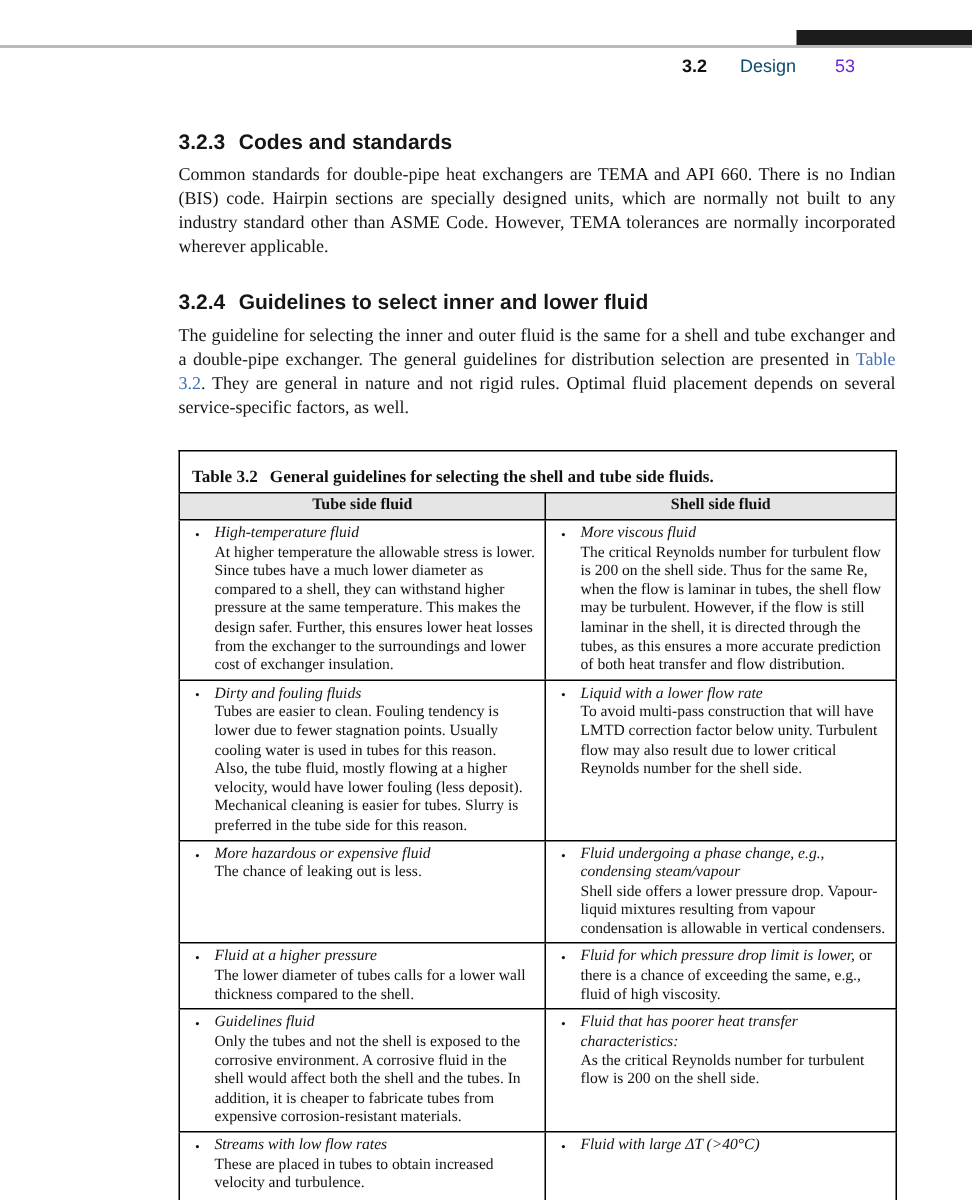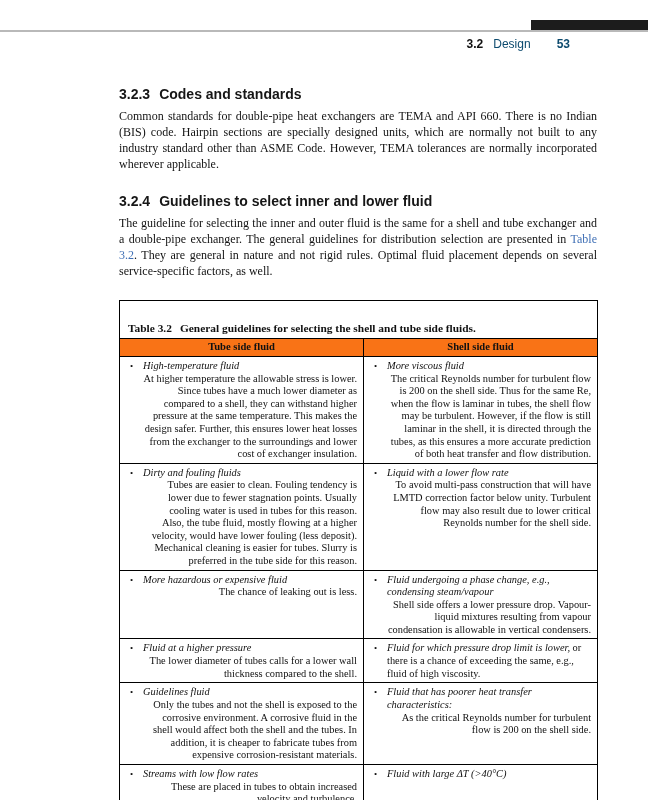--- a/index.html
+++ b/index.html
@@ -23,24 +23,24 @@
     width: 648px; height: 2px;
     background: #b9b9b9;
   }
   .page-header {
     position: absolute; top: 37px; right: 78px;
     font-family: "Liberation Sans", sans-serif;
     font-size: 12px; line-height: 14px;
     display: flex; align-items: baseline; gap: 26px;
     white-space: nowrap;
   }
-  .ph-section { display: flex; gap: 10px; align-items: baseline; }
+  .ph-section { display: flex; gap: 22px; align-items: baseline; }
   .ph-num { font-weight: bold; color: #111; }
   .ph-title { color: #0c4a6e; }
-  .ph-page { font-weight: bold; color: #0c4a6e; }
+  .ph-page { font-weight: normal; color: #6d28d9; }
 
   
   .content {
     position: absolute; top: 86px; left: 86px;
     width: 478px;
     margin-left: 33px;
   }
   .section-heading {
     font-family: "Liberation Sans", sans-serif;
     font-weight: bold; font-size: 14px; line-height: 17px;
@@ -60,28 +60,28 @@
   
   .tbl-wrap { margin-top: 20px; }
   table.guidelines {
     border-collapse: collapse;
     width: 478px;
     table-layout: fixed;
     border: 1.5px solid #000;
     font-size: 10.4px; line-height: 12.6px;
   }
   td.caption-cell {
-    padding: 20px 6px 3px 8px;
+    padding: 10px 6px 3px 8px;
     font-weight: bold; font-size: 11.4px;
     height: 14px;
     border-bottom: 1px solid #000;
   }
   .caption-label { margin-right: 8px; }
   th.col-head {
-    background: #f97316;
+    background: #e5e5e5;
     font-weight: bold; font-size: 10.6px;
     text-align: center;
     height: 15px; padding: 1px 4px;
     border-bottom: 1.2px solid #000;
   }
   col.c1 { width: 244px; }
   col.c2 { width: 234px; }
   td.cell {
     vertical-align: top;
     padding: 3px 6px 2px 8px;
@@ -91,21 +91,21 @@
   .vline { border-left: 1.5px solid #000; }
   tr.last td { border-bottom: none; }
   .item { display: flex; }
   .bullet {
     width: 15px; flex: 0 0 15px;
     font-size: 9px; line-height: 12.6px;
     text-align: left; padding-left: 2px; box-sizing: border-box;
   }
   .item-content { flex: 1; min-width: 0; }
   .item-title { display: block; font-style: italic; }
-  .item-body { display: block; white-space: pre-line; text-align: right; }
+  .item-body { display: block; white-space: pre-line; }
   .item-content.inline .item-title { display: inline; }
   .item-content.inline .item-body { display: inline; white-space: normal; }
 
   
   tr.r0 td { height: 95px; }
   tr.r1 td { height: 98px; }
   tr.r2 td { height: 62px; }
   tr.r3 td { height: 38px; }
   tr.r4 td { height: 72px; }
   tr.r5 td { height: 48px; }

